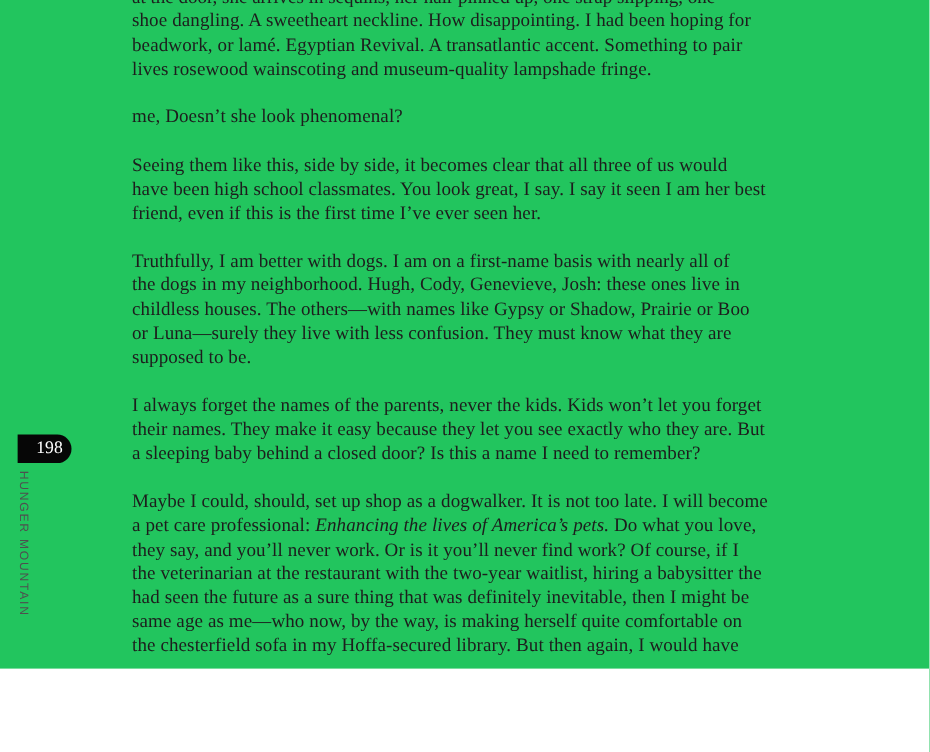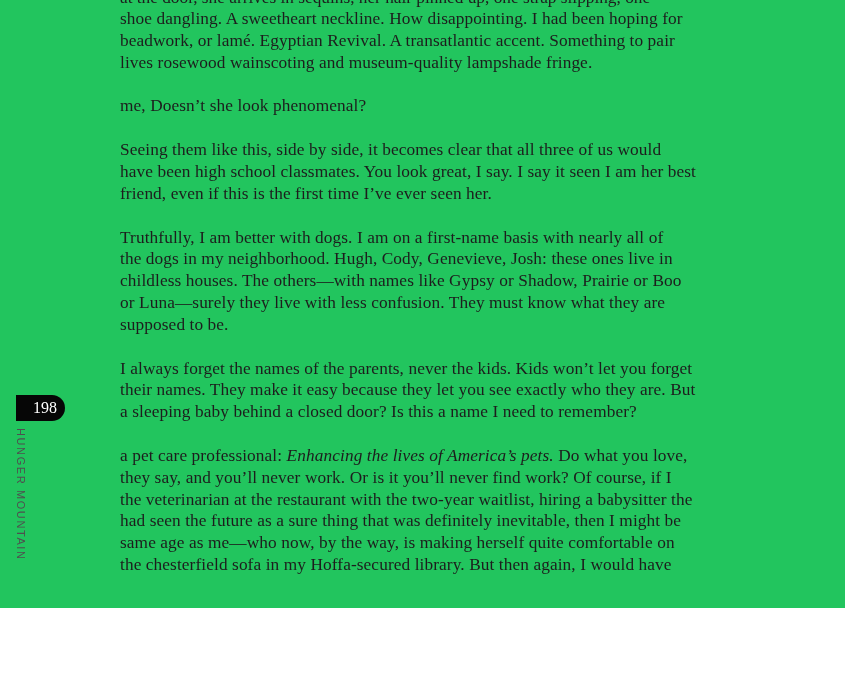--- a/index.html
+++ b/index.html
@@ -105,20 +105,21 @@
         <div class="line">childless houses. The others—with names like Gypsy or Shadow, Prairie or Boo</div>
         <div class="line">or Luna—surely they live with less confusion. They must know what they are</div>
         <div class="line">supposed to be.</div>
       </div>
       <div class="para">
         <div class="line">I always forget the names of the parents, never the kids. Kids won’t let you forget</div>
         <div class="line">their names. They make it easy because they let you see exactly who they are. But</div>
         <div class="line">a sleeping baby behind a closed door? Is this a name I need to remember?</div>
       </div>
       <div class="para">
+        <div class="line">Maybe I could, should, set up shop as a dogwalker. It is not too late. I will become</div>
         <div class="line">a pet care professional: <i>Enhancing the lives of America’s pets.</i> Do what you love,</div>
         <div class="line">they say, and you’ll never work. Or is it you’ll never find work? Of course, if I</div>
         <div class="line">the veterinarian at the restaurant with the two-year waitlist, hiring a babysitter the</div>
         <div class="line">had seen the future as a sure thing that was definitely inevitable, then I might be</div>
         <div class="line">same age as me—who now, by the way, is making herself quite comfortable on</div>
         <div class="line">the chesterfield sofa in my Hoffa-secured library. But then again, I would have</div>
       </div>
     </div>
 
   <div class="page-badge">

